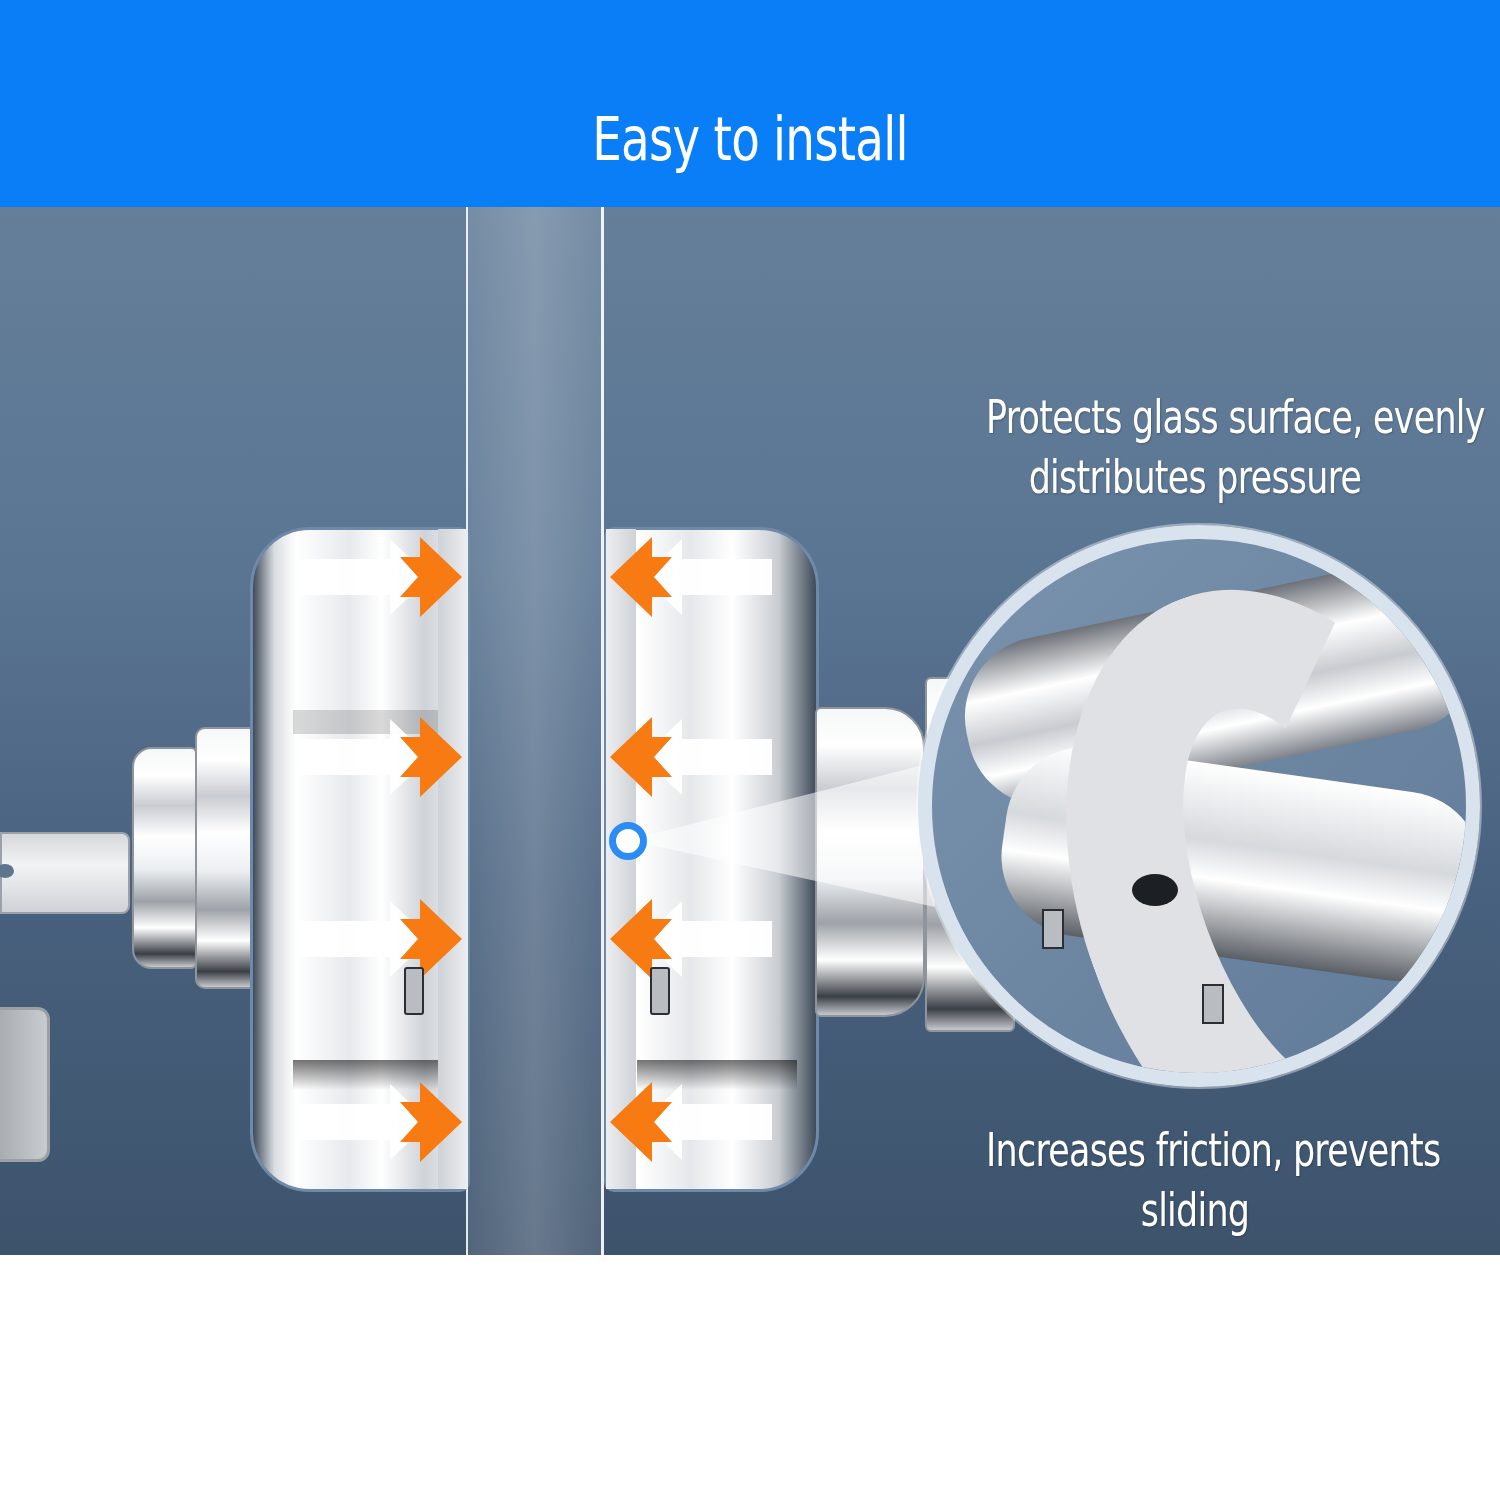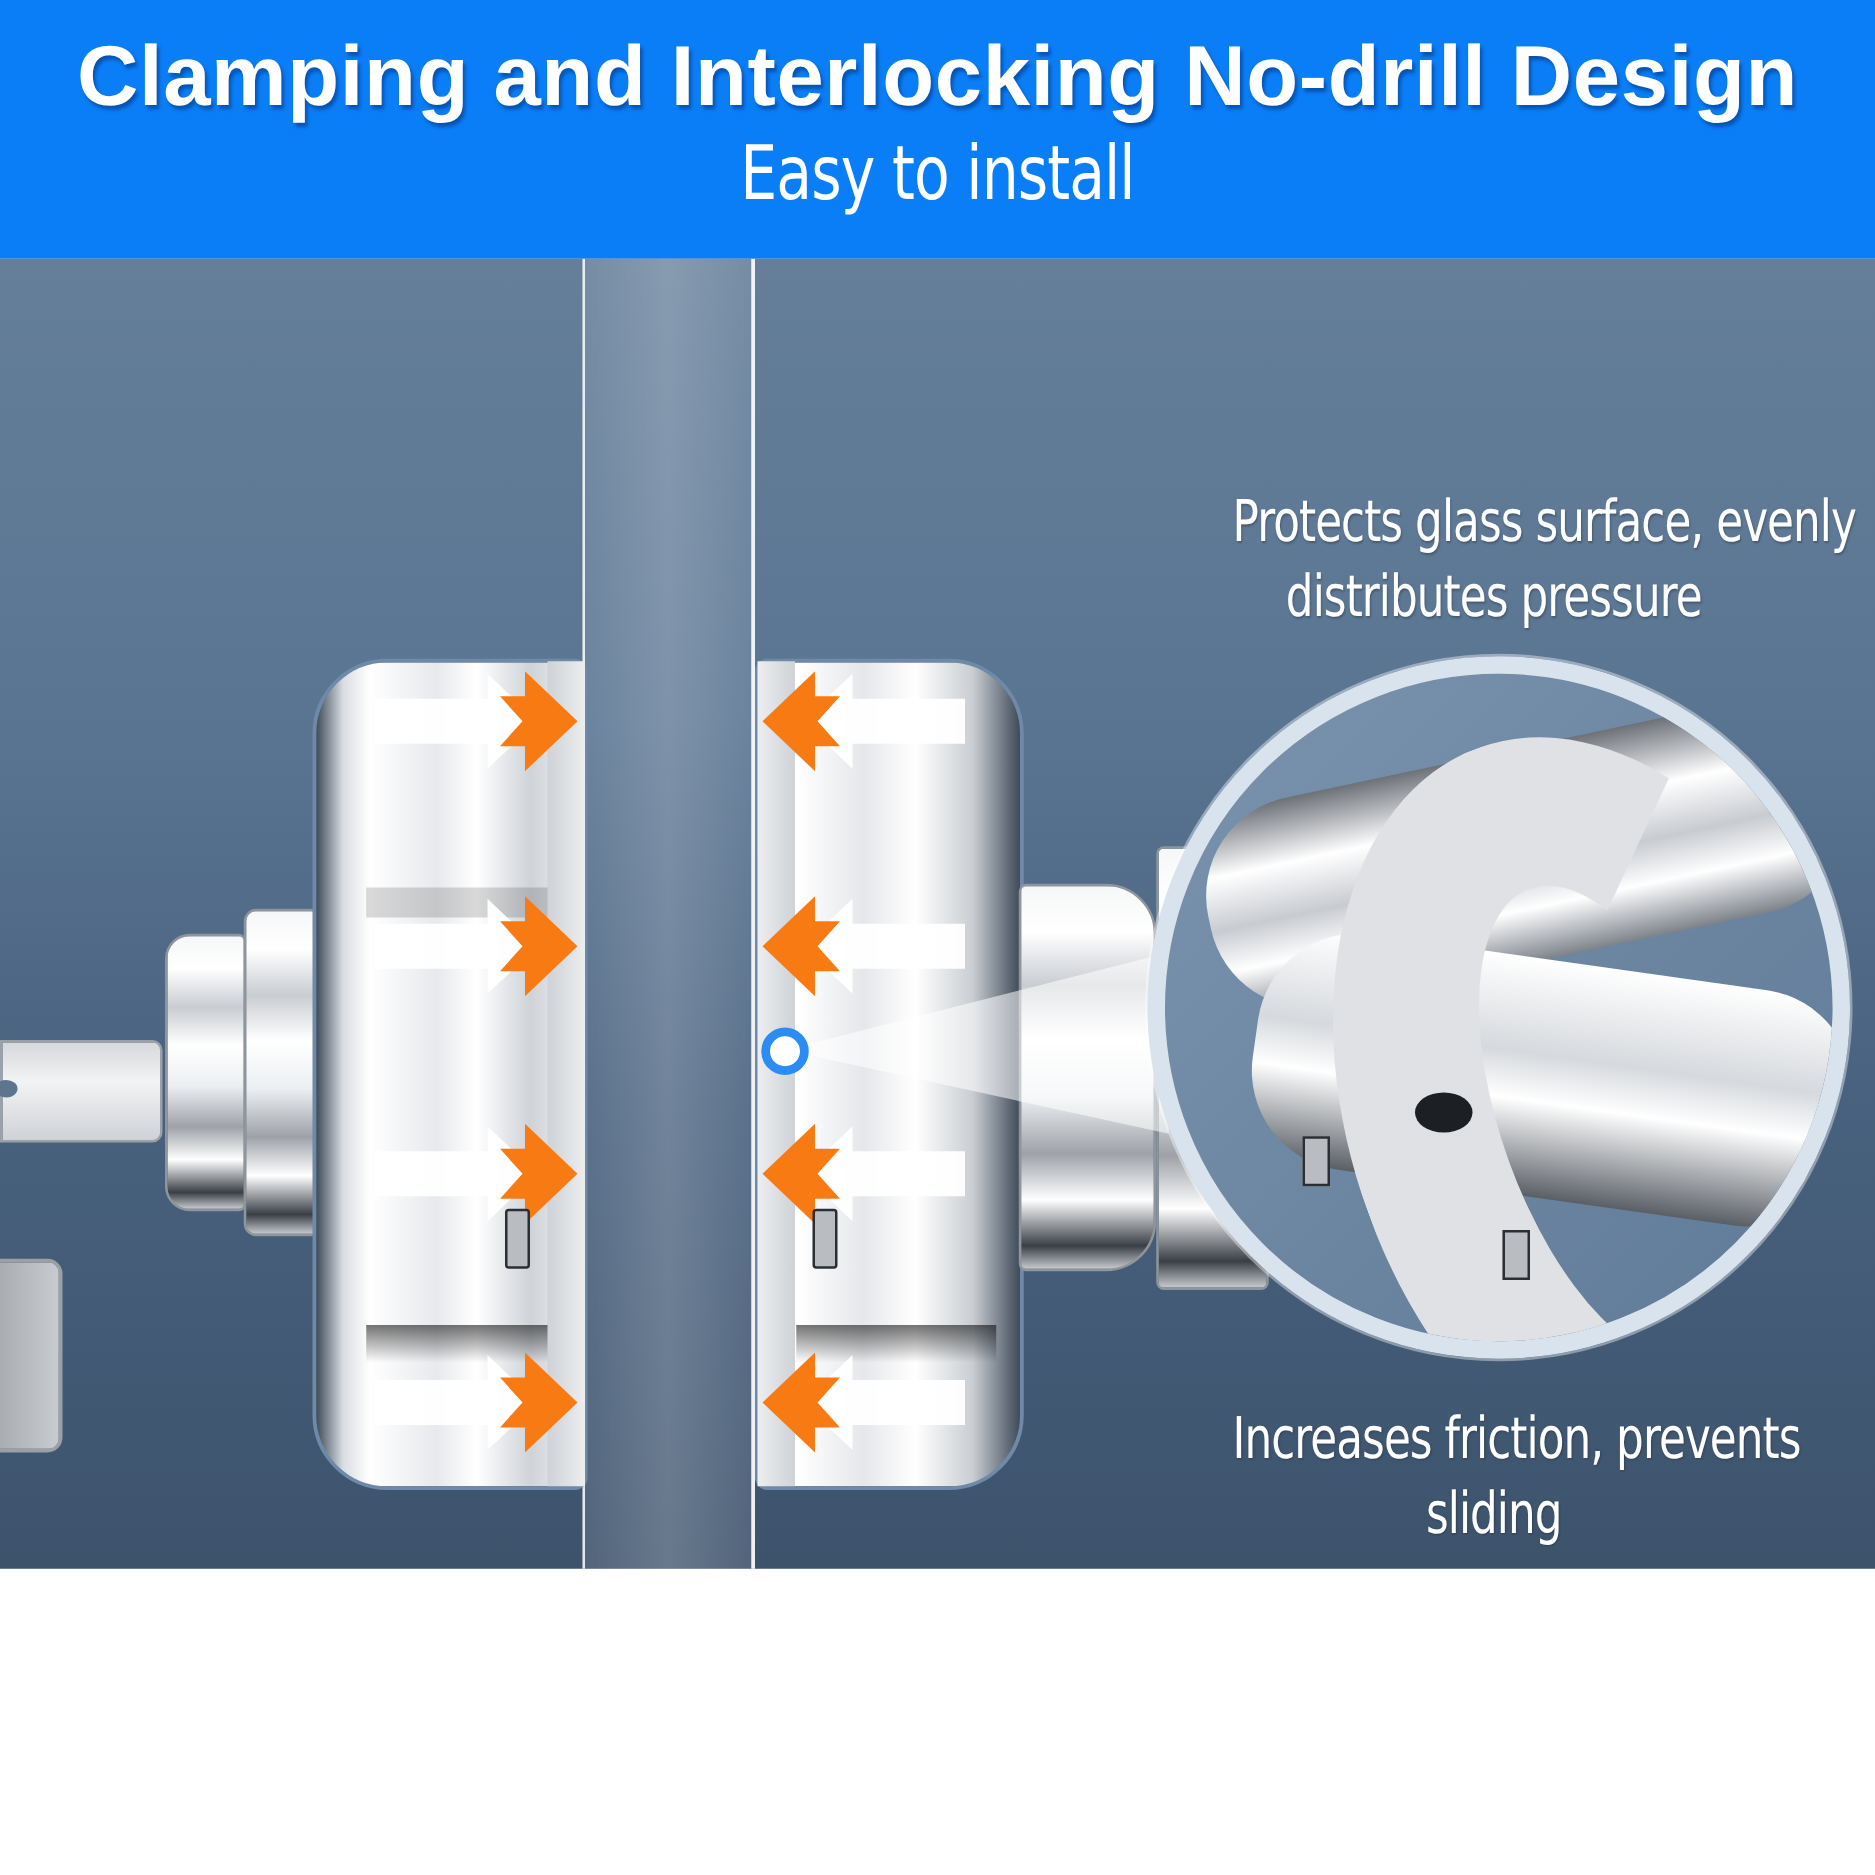--- a/index.html
+++ b/index.html
@@ -14,21 +14,20 @@
   .part { position:absolute; box-sizing:border-box; }
   .arrow { position:absolute; width:170px; height:80px; }
   .magnifier { position:absolute; left:918px; top:318px; width:562px; height:562px; border-radius:50%; border:14px solid #d9e3ee; box-sizing:border-box; overflow:hidden; background:linear-gradient(135deg,#7b93ad,#5f7a98); box-shadow:0 0 0 2px rgba(255,255,255,0.4); }
   .beam { position:absolute; left:0; top:0; width:1500px; height:1293px; pointer-events:none; }
   .dot { position:absolute; left:609px; top:615px; width:38px; height:38px; border-radius:50%; background:#fff; border:7px solid #2a8cf4; box-sizing:border-box; }
 </style>
 </head>
 <body>
 
 <div class="banner">
-  <div class="title">Clamping and Interlocking No-drill Design</div>
   <div class="subtitle">Easy to install</div>
 </div>
 
 <div class="stage">
 
   <div class="glass"></div>
 
   <div class="part" style="left:0; top:625px; width:130px; height:82px; border-radius:0 8px 8px 0; background:linear-gradient(180deg,#d6d8db,#f2f3f4 40%,#cfd2d6); border:2px solid #9ba1a8;">
     <div style="position:absolute; left:-6px; top:30px; width:18px; height:14px; border-radius:50%; background:#5e7590;"></div>
   </div>

